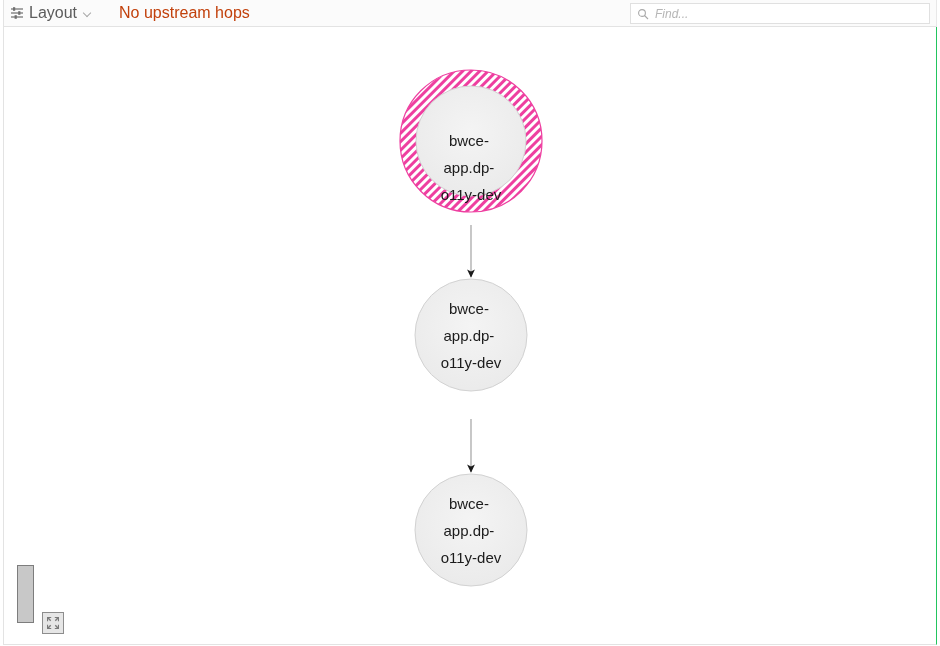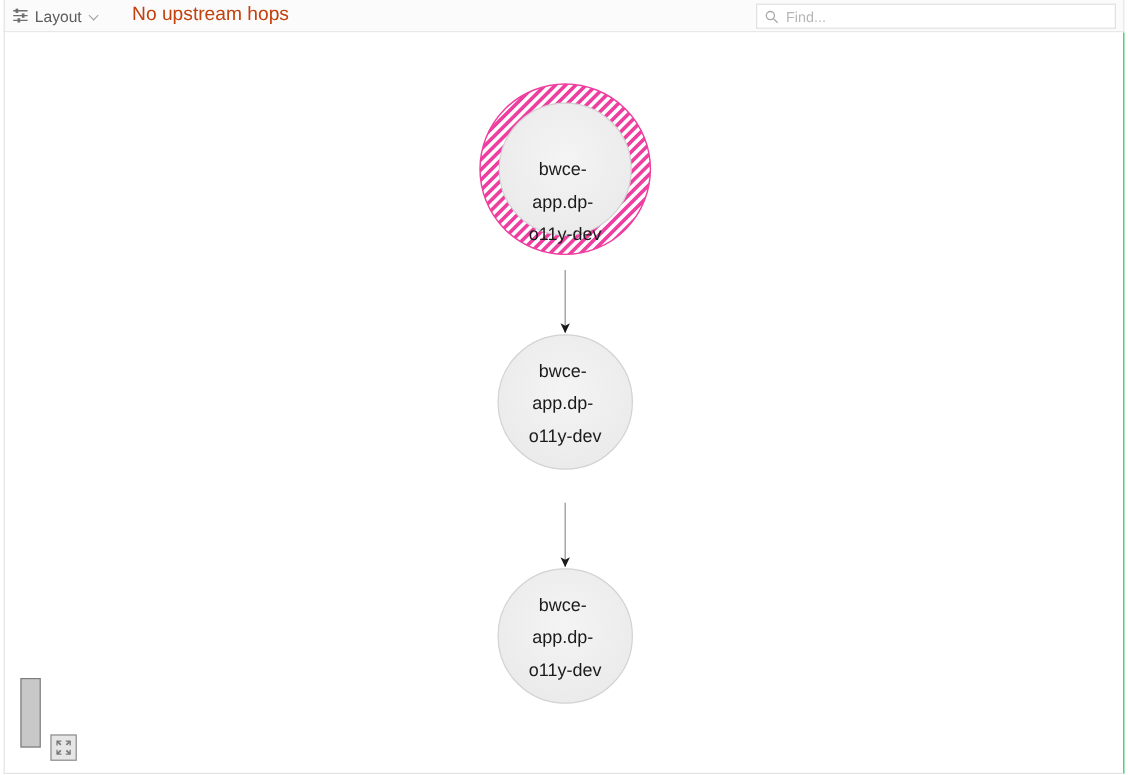--- a/index.html
+++ b/index.html
@@ -42,21 +42,21 @@
     align-items: center;
     gap: 5px;
     height: 100%;
     padding: 0 6px;
     cursor: pointer;
     user-select: none;
     white-space: nowrap;
   }
 
   .tb-label {
-    font-size: 13px;
+    font-size: 16px;
     color: #5c5c5c;
   }
   .tb-label-muted {
     font-size: 16px;
     color: #c2410c;
   }
 
   .caret {
     display: inline-block;
     width: 9px;
@@ -117,20 +117,21 @@
   }
   .search-input {
     border: 0;
     outline: 0;
     background: transparent;
     font-family: "Liberation Sans", sans-serif;
     font-size: 12px;
     color: #555;
     width: 100%;
     padding: 0;
+    font-style: italic;
   }
   .search-input::placeholder {
     color: #b6b6b6;
   }
 
   
   .canvas {
     position: absolute;
     left: 3px;
     top: 27px;

